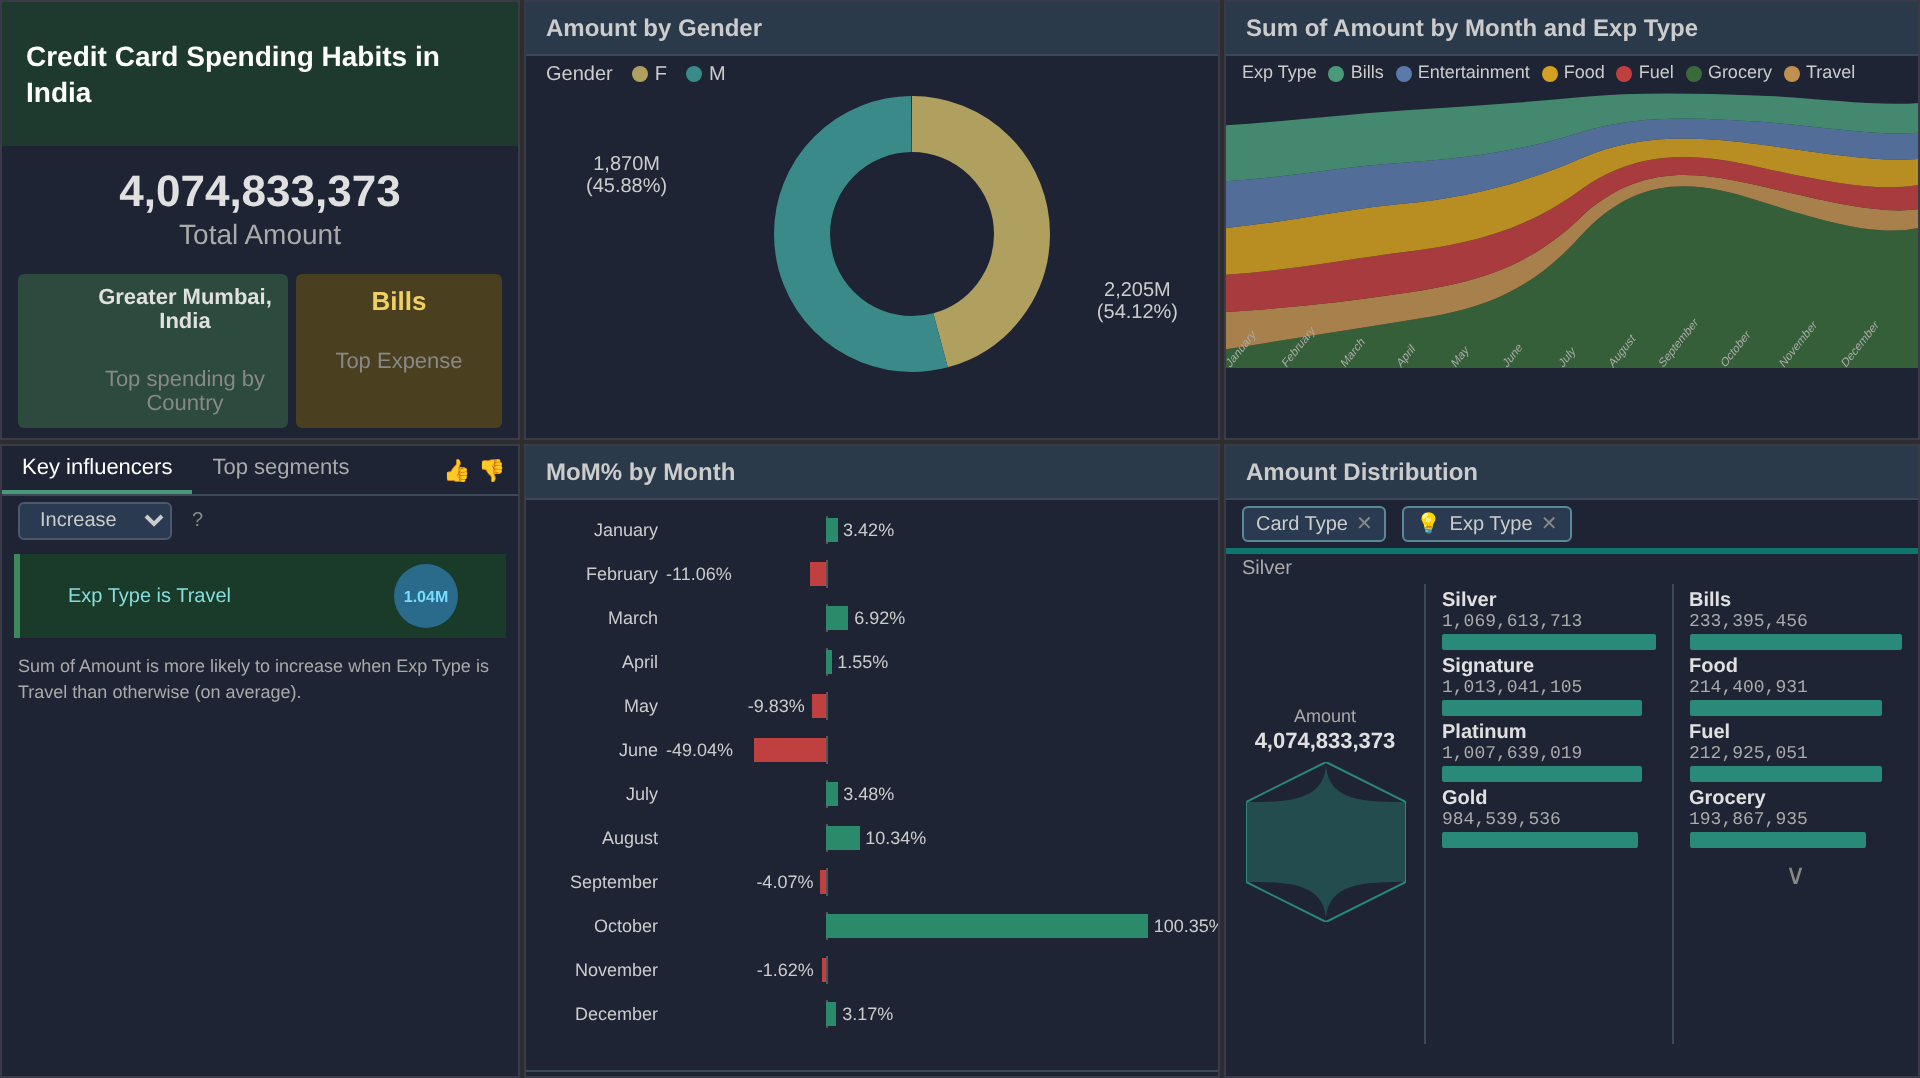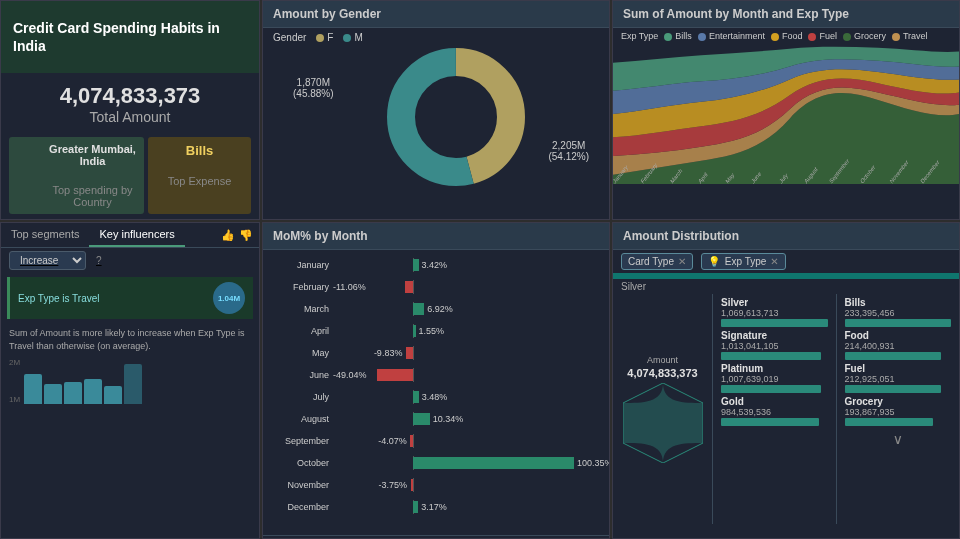--- a/index.html
+++ b/index.html
@@ -164,35 +164,34 @@
     .ki-question {
       padding: 4px 8px;
       font-size: 10px;
       color: #ccc;
     }
     .ki-increase {
       display: flex;
       align-items: center;
       gap: 10px;
       padding: 3px 8px;
-      text-decoration: underline;
     }
     .ki-select {
       background: #2a3a50;
       border: 1px solid #4a5a6a;
       color: #ccc;
       padding: 2px 6px;
       font-size: 10px;
       border-radius: 3px;
     }
     .ki-influencer {
       background: #1a3a2a;
       border-left: 3px solid #3a8a5a;
       margin: 4px 6px;
-      padding: 5px 8px;
+      padding: 5px 24px;
       display: flex;
       justify-content: space-between;
       align-items: center;
     }
     .ki-influencer-text {
       font-size: 10px;
       color: #8dd;
     }
     .ki-badge {
       background: #2a6a8a;
@@ -287,21 +286,21 @@
 
     
     .panel-bottom-right {
       grid-column: 3;
       grid-row: 2;
     }
     .dist-filter-row {
       display: flex;
       gap: 8px;
       padding: 3px 8px;
-      border-bottom: 6px solid #0f766e;
+      border-bottom: 3px solid #0f766e;
     }
     .dist-filter {
       background: #2a3a50;
       border: 1px solid #5a8a9a;
       border-radius: 3px;
       padding: 2px 6px;
       display: flex;
       align-items: center;
       gap: 4px;
       font-size: 10px;
@@ -316,20 +315,21 @@
       margin: 3px 0;
     }
     .dist-item-name {
       font-size: 10px;
       color: #e0e0e0;
       font-weight: 600;
     }
     .dist-item-val {
       font-size: 9px;
       color: #aaa;
+      font-family: Liberation Mono, monospace;
     }
     .dist-bar {
       height: 8px;
       background: #2a8a7a;
       border-radius: 1px;
       margin-top: 1px;
     }
     .dist-chevron {
       text-align: center;
       color: #888;
@@ -426,22 +426,22 @@
       <text x="262" y="148" font-size="7" fill="#aaa" transform="rotate(-45,265,148)">August</text>
       <text x="296" y="148" font-size="7" fill="#aaa" transform="rotate(-45,299,148)">September</text>
       <text x="338" y="148" font-size="7" fill="#aaa" transform="rotate(-45,341,148)">October</text>
       <text x="378" y="148" font-size="7" fill="#aaa" transform="rotate(-45,381,148)">November</text>
       <text x="420" y="148" font-size="7" fill="#aaa" transform="rotate(-45,423,148)">December</text>
     </svg>
   </div>
 
   <div class="panel panel-bottom-left">
     <div style="display:flex; align-items:center; border-bottom:1px solid #3a4a5a;">
+      <div class="ki-tab active">Key influencers</div>
       <div class="ki-tab">Top segments</div>
-      <div class="ki-tab active">Key influencers</div>
       <div style="margin-left:auto; display:flex; gap:4px; padding:4px 6px;">
         <span style="color:#888; cursor:pointer;">👍</span>
         <span style="color:#888; cursor:pointer;">👎</span>
       </div>
     </div>
     <div class="ki-increase">
       <select class="ki-select">
         <option>Increase</option>
         <option>Decrease</option>
       </select>
@@ -451,34 +451,20 @@
       <div>
         <div class="ki-influencer-text">Exp Type is Travel</div>
       </div>
       <div class="ki-badge">
         <span>1.04M</span>
       </div>
     </div>
     <div class="ki-description">
       <span>Sum of Amount is more likely to increase when Exp Type is Travel than otherwise (on average).</span>
     </div>
-    <div style="display:flex; align-items:flex-end; padding:2px 8px;">
-      <div style="display:flex; flex-direction:column; font-size:8px; color:#666; margin-right:4px; justify-content:space-between; height:46px;">
-        <span>2M</span>
-        <span>1M</span>
-      </div>
-      <div style="display:flex; align-items:flex-end; gap:2px; height:46px; flex:1;">
-        <div style="width:18px; height:30px; background:#3a8a9a; border-radius:2px 2px 0 0;"></div>
-        <div style="width:18px; height:20px; background:#3a8a9a; border-radius:2px 2px 0 0;"></div>
-        <div style="width:18px; height:22px; background:#3a8a9a; border-radius:2px 2px 0 0;"></div>
-        <div style="width:18px; height:25px; background:#3a8a9a; border-radius:2px 2px 0 0;"></div>
-        <div style="width:18px; height:18px; background:#3a8a9a; border-radius:2px 2px 0 0;"></div>
-        <div style="width:18px; height:40px; background:#2a5a6a; border-radius:2px 2px 0 0;"></div>
-      </div>
-    </div>
   </div>
 
   <div class="panel panel-bottom-mid">
     <div class="panel-header">
       <span>MoM% by Month</span>
     </div>
     <div class="mom-container">
 
       <div id="mom-rows">
           <div class="mom-row">
@@ -559,21 +545,21 @@
               <div class="mom-zero"></div>
               <div class="mom-bar positive" style="left: 30%; width: 60%;"></div>
               <div class="mom-val" style="left: 91%;">100.35%</div>
             </div>
           </div>
           <div class="mom-row">
             <div class="mom-month">November</div>
             <div class="mom-bar-container">
               <div class="mom-zero"></div>
               <div class="mom-bar negative" style="right: auto; width: 1.04634%; left: 28.9537%;"></div>
-              <div class="mom-val" style="left: 16.9537%;">-3.75%</div>
+              <div class="mom-val" style="left: 16.9537%;">-1.62%</div>
             </div>
           </div>
           <div class="mom-row">
             <div class="mom-month">December</div>
             <div class="mom-bar-container">
               <div class="mom-zero"></div>
               <div class="mom-bar positive" style="left: 30%; width: 1.89537%;"></div>
               <div class="mom-val" style="left: 32.8954%;">3.17%</div>
             </div>
           </div>

